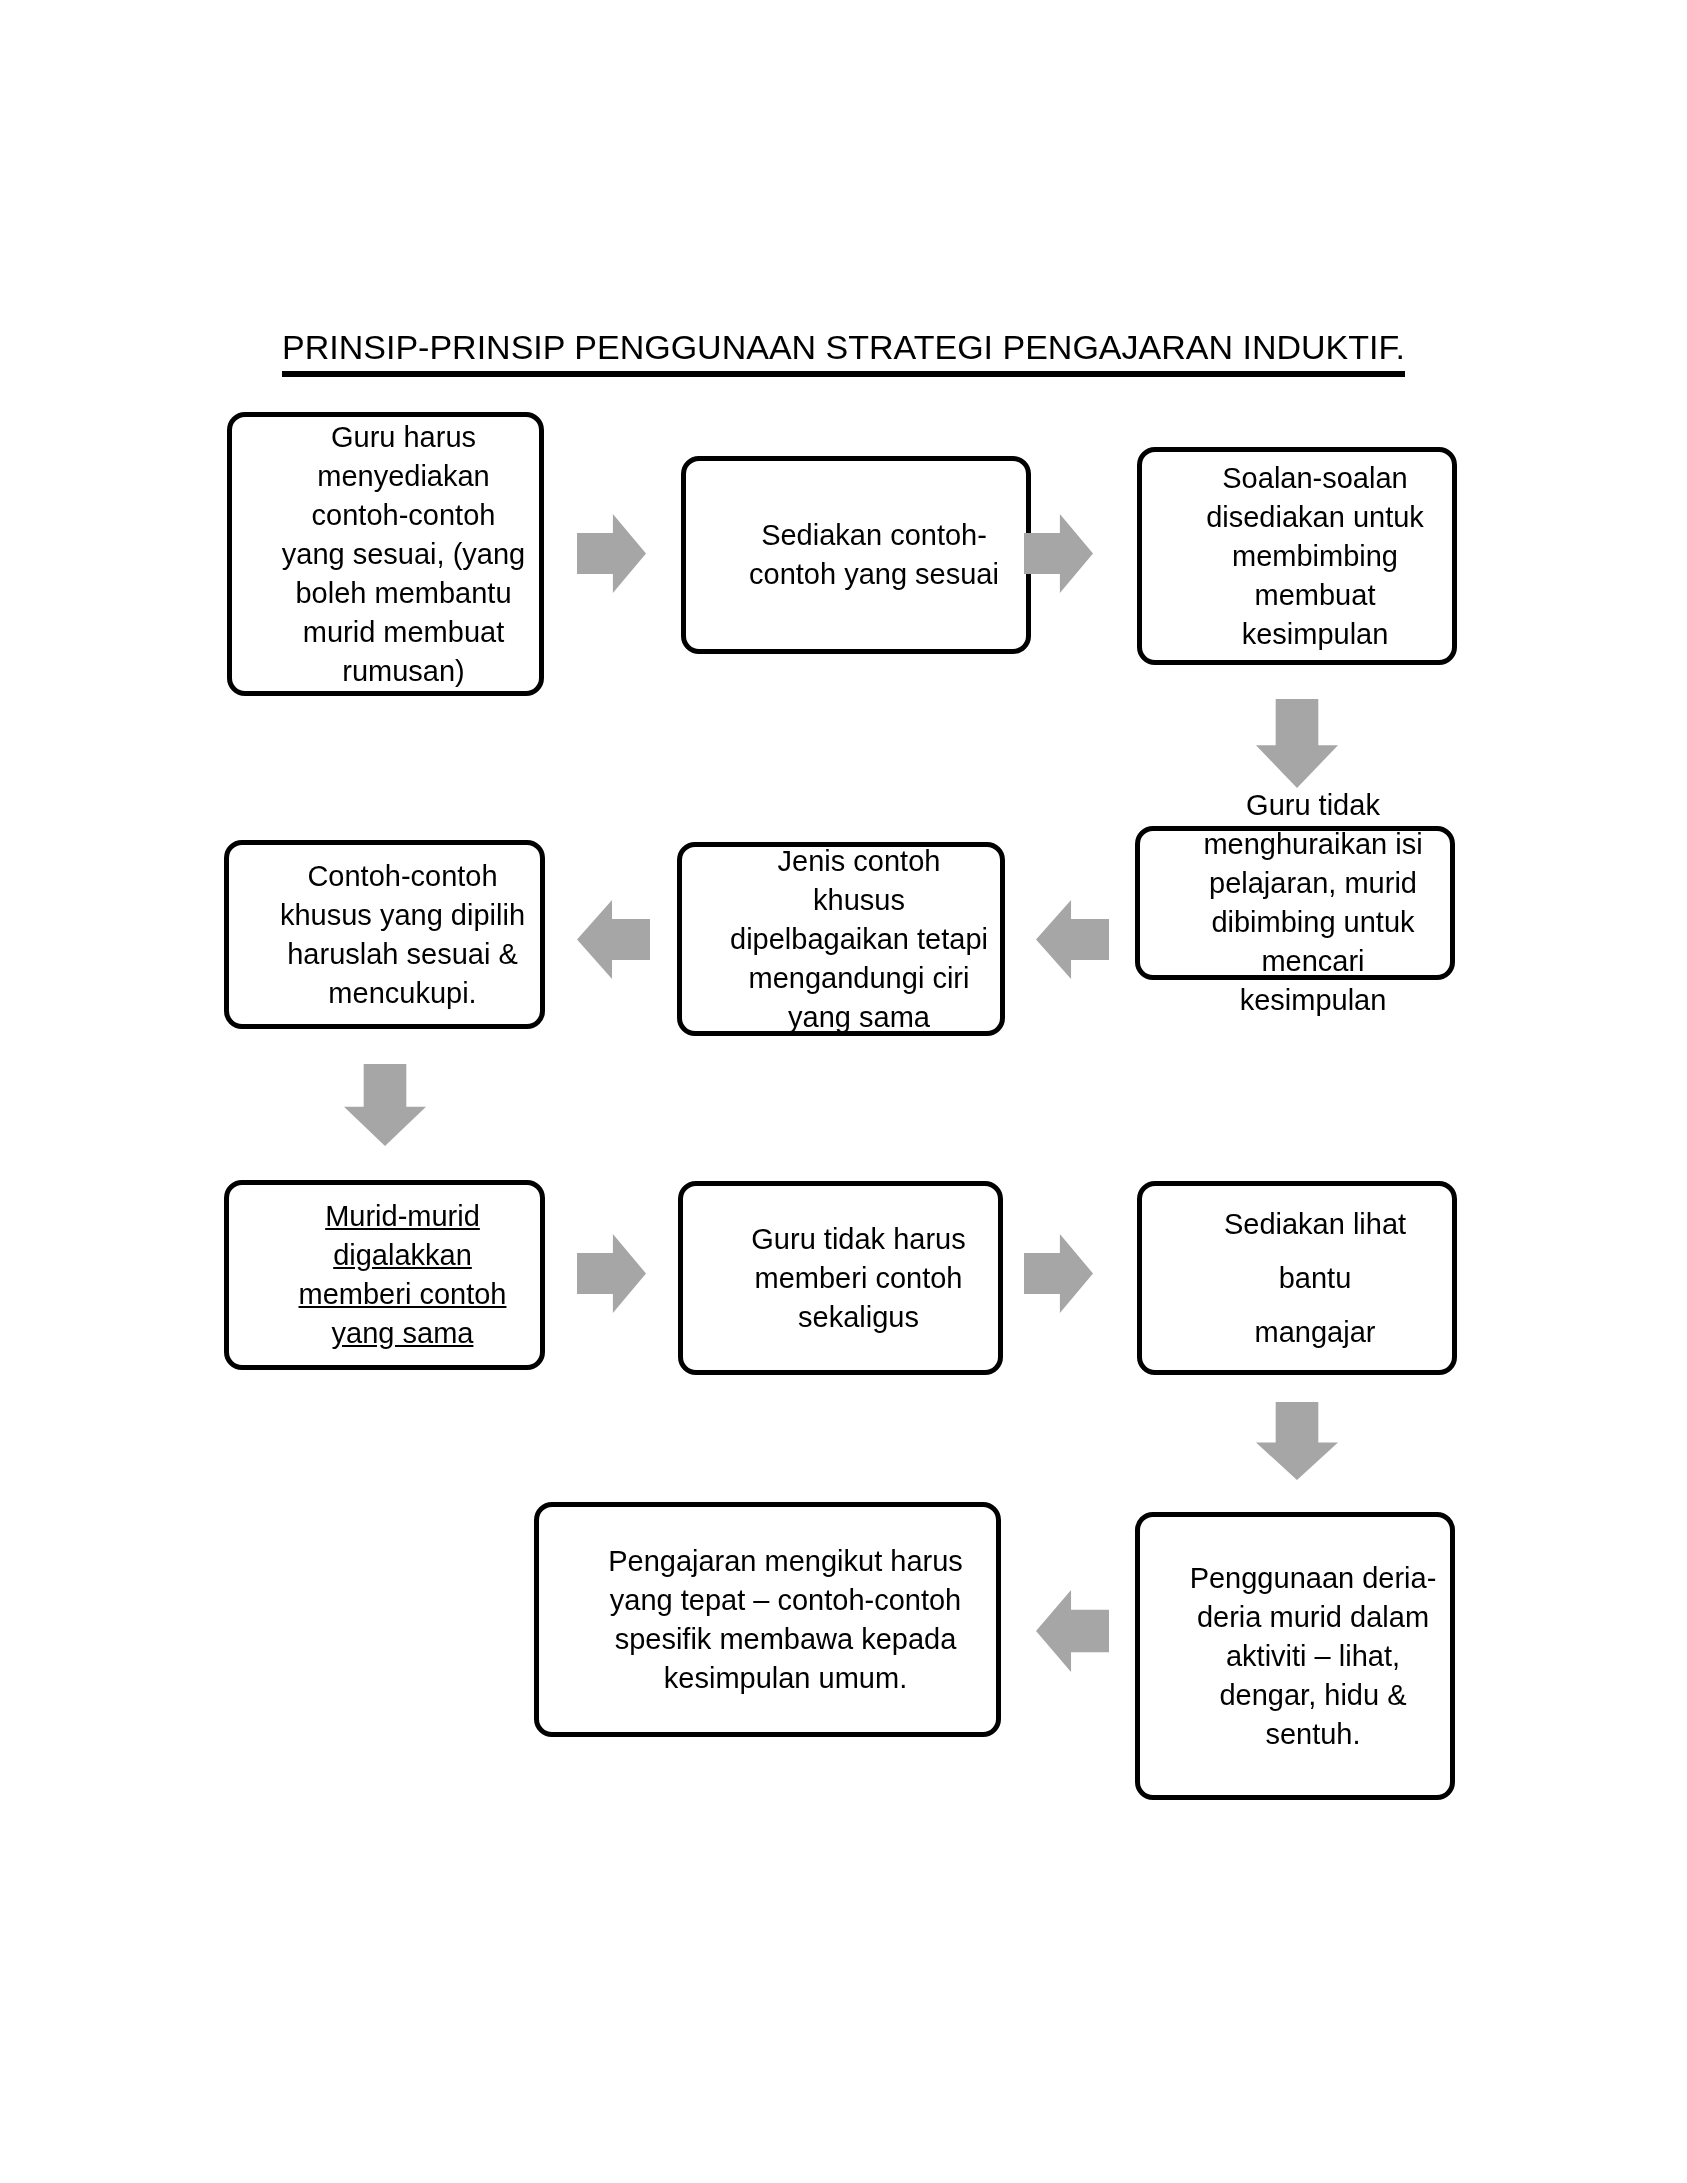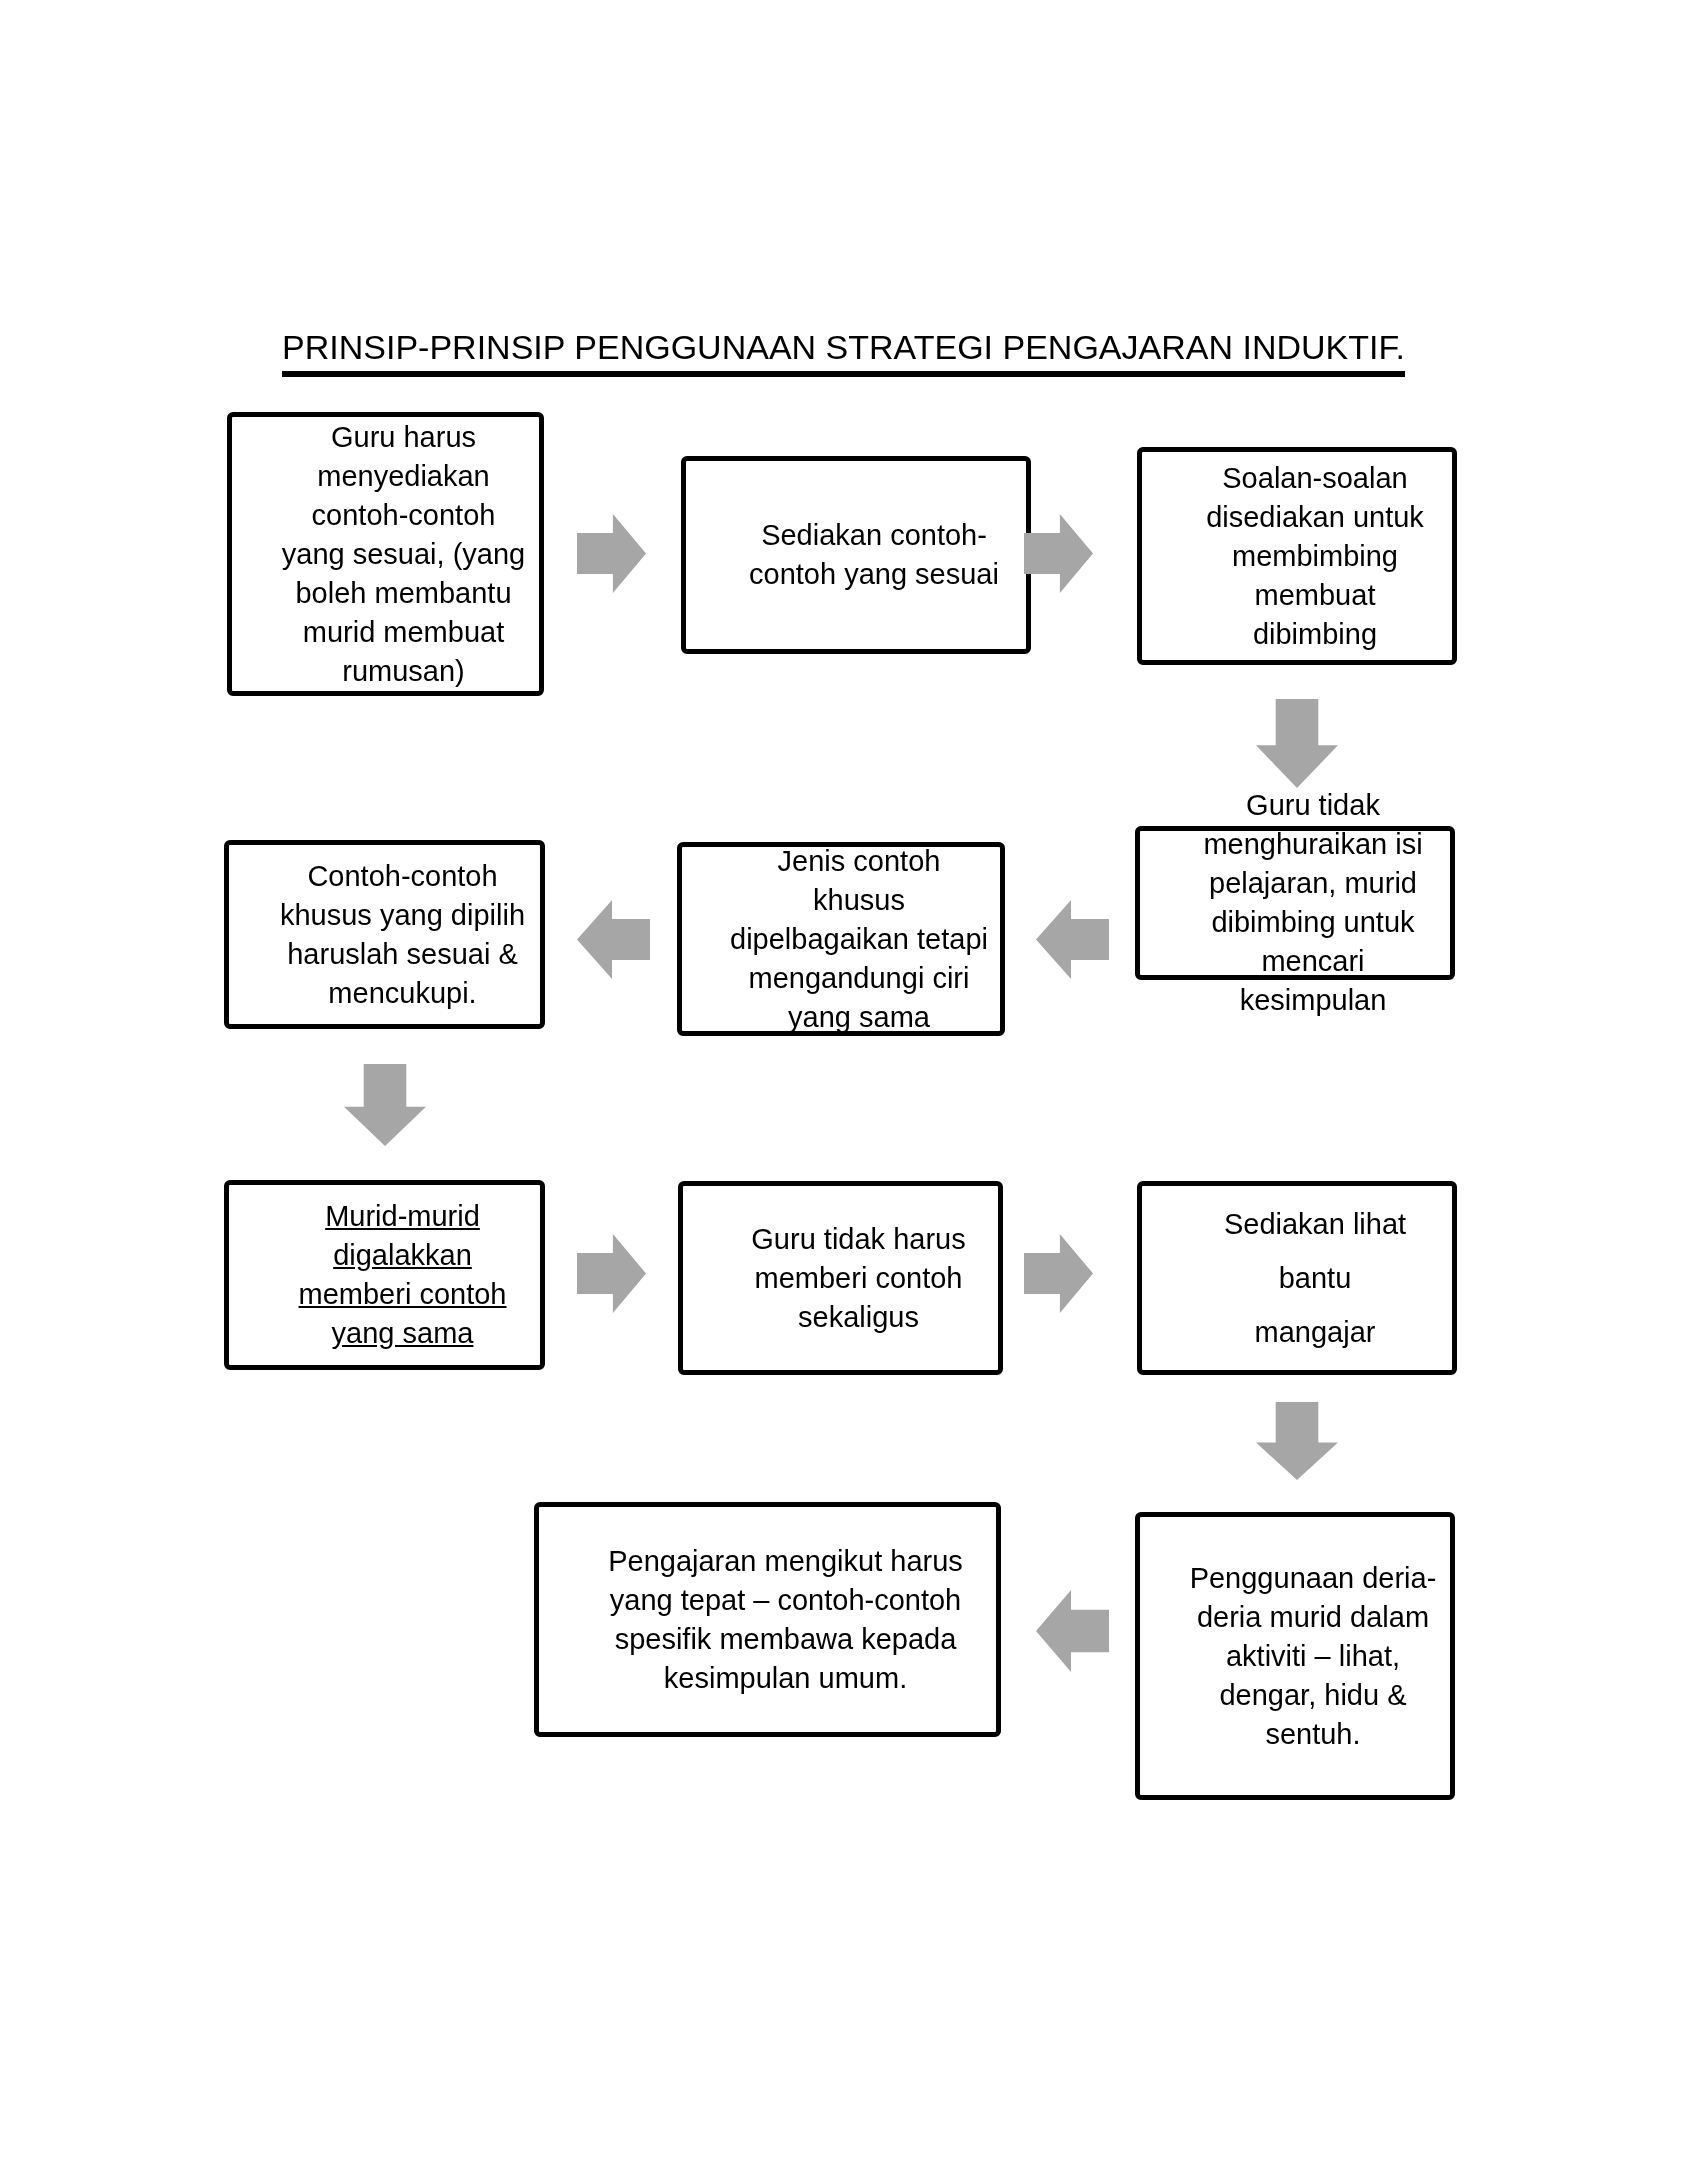--- a/index.html
+++ b/index.html
@@ -29,21 +29,21 @@
     font-weight: normal;
     letter-spacing: 0px;
     border-bottom: 6.6px solid var(--text, #000000);
     padding-bottom: 4.1px;
     white-space: nowrap;
   }
   .flow-box {
     position: absolute;
     background: var(--box-fill, #ffffff);
     border: 5.8px solid var(--box-border, #000000);
-    border-radius: 6px;
+    border-radius: 18px;
     display: flex;
     align-items: center;
     justify-content: center;
     box-sizing: border-box;
     overflow: visible;
     padding-left: 36px;
   }
   .flow-box .box-text {
     display: block;
     width: 100%;
@@ -115,21 +115,21 @@
   <div class="flow-box" id="box-r1c2">
     <span class="box-text">Sediakan contoh-
 contoh yang sesuai</span>
   </div>
   <div class="arrow arrow-right" id="arrow-r1b"></div>
   <div class="flow-box" id="box-r1c3">
     <span class="box-text">Soalan-soalan
 disediakan untuk
 membimbing
 membuat
-dibimbing</span>
+kesimpulan</span>
   </div>
 
   <div class="arrow arrow-down" id="arrow-d1"></div>
 
   <div class="flow-box" id="box-r2c3">
     <span class="box-text">Guru tidak
 menghuraikan isi
 pelajaran, murid
 dibimbing untuk
 mencari

